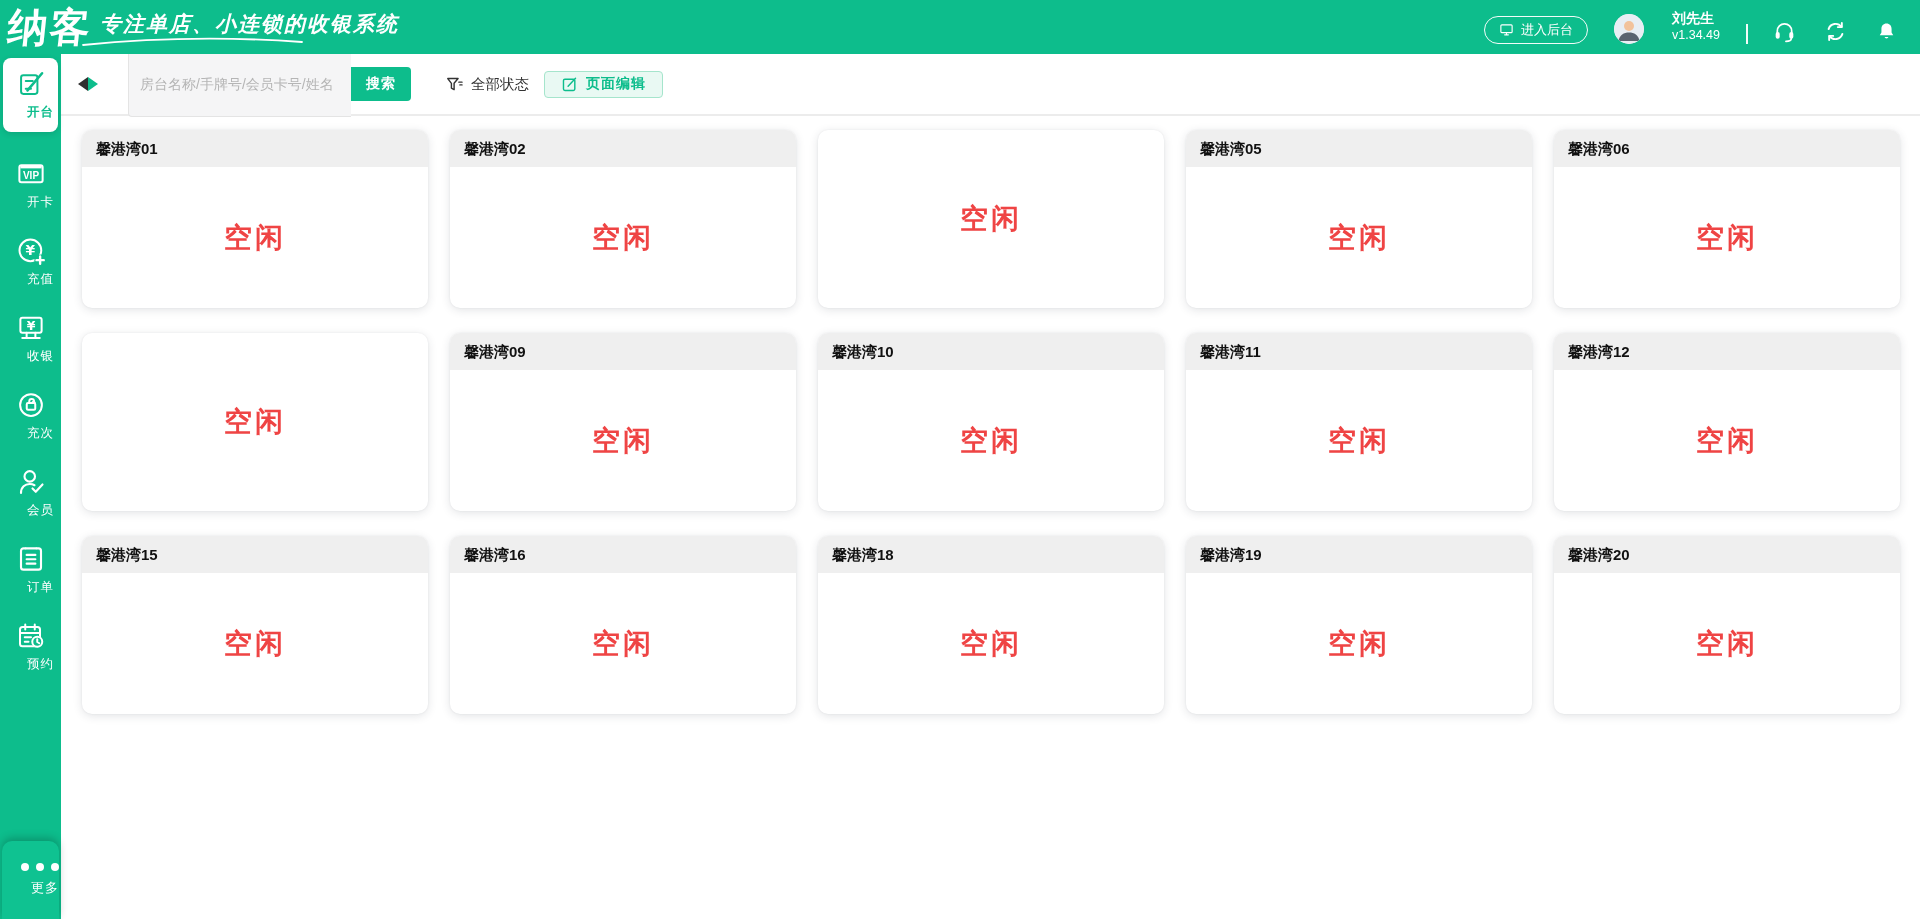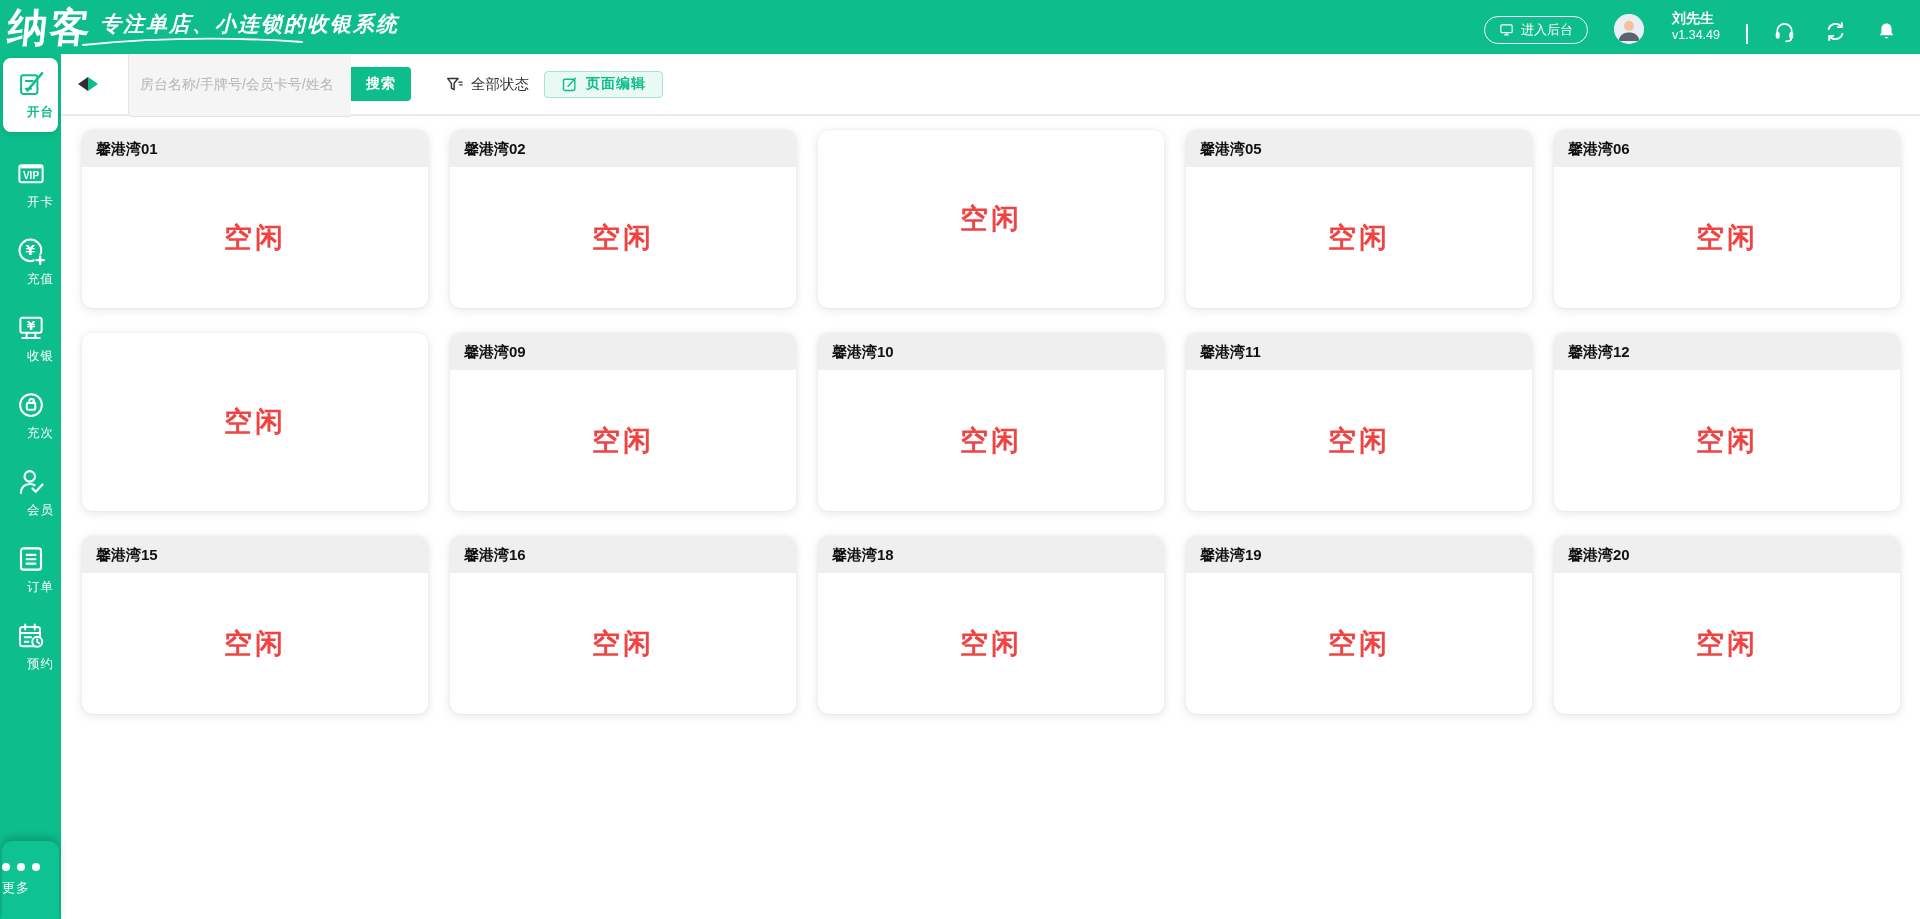--- a/index.html
+++ b/index.html
@@ -53,21 +53,21 @@
   .nav-item.active{
     background:#fff;border-radius:8px;margin:4px 3px 14px 3px;height:74px;
     color:#0dbd8c;box-shadow:0 2px 6px rgba(0,0,0,.12);
   }
   .nav-item.active .nav-label{font-weight:700;}
   .nav-icon{display:flex;align-items:center;justify-content:center;width:30px;height:30px;}
   .more-card{
     position:absolute;bottom:0;left:2px;right:2px;height:78px;
     background:#0fc291;border-radius:10px 10px 0 0;
     box-shadow:0 -3px 9px rgba(0,0,0,.22);
-    display:flex;flex-direction:column;align-items:flex-start;justify-content:center;gap:8px;
+    display:flex;flex-direction:column;align-items:flex-end;justify-content:center;gap:8px;
     cursor:pointer;
   }
   .dots{display:flex;gap:7px;}
   .dots i{width:8px;height:8px;border-radius:50%;background:#fff;}
   .more-label{color:#fff;font-size:13px;letter-spacing:1px;}
   
   .main{position:absolute;top:54px;left:61px;width:1859px;height:865px;background:#fff;}
   .toolbar{
     height:60px;display:flex;align-items:center;
     border-bottom:2px solid #ececec;padding:0 30px 0 17px;

